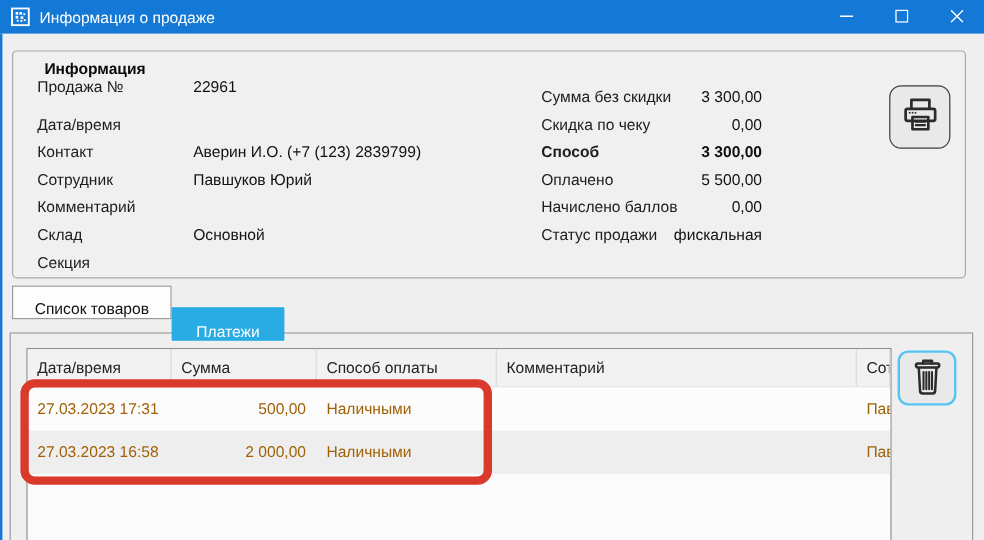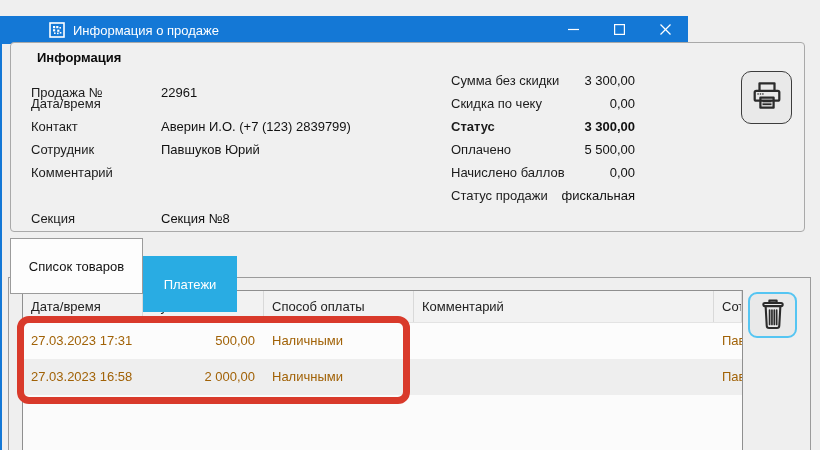--- a/index.html
+++ b/index.html
@@ -4,22 +4,22 @@
 <style>
   * { box-sizing: border-box; margin: 0; padding: 0; }
   html, body { background: #c8c8c8; }
   .window {
     position: relative; width: 820px; height: 450px; overflow: hidden;
     font-family: "Liberation Sans", sans-serif; background: #efefef;
     color: #1c1c1c; font-size: 13px;
   }
   
   .titlebar {
-    position: absolute; left: 0; top: 16px; width: 688px; height: 28px;
-    background: #1478d6; display: flex; align-items: center; color: #fff; padding-left: 40px;
+    position: absolute; left: 0; top: 0; width: 820px; height: 28px;
+    background: #1478d6; display: flex; align-items: center; color: #fff;
   }
   .app-icon { margin-left: 9px; display: flex; }
   .title-text { margin-left: 8px; font-size: 13px; }
   .win-controls { margin-left: auto; display: flex; height: 100%; }
   .win-btn { width: 46px; height: 100%; display: flex; align-items: center; justify-content: center; cursor: default; }
   .left-accent { position: absolute; left: 0; top: 28px; width: 2px; height: 422px; background: #1478d6; z-index: 60; }
 
   
   .groupbox {
     position: absolute; left: 10px; top: 42px; width: 795px; height: 190px;
@@ -36,21 +36,21 @@
 
   .icon-btn {
     position: absolute; display: flex; align-items: center; justify-content: center;
     background: #e9e9e9; cursor: pointer;
   }
   .print-btn { left: 730px; top: 28px; width: 51px; height: 53px; border: 1.5px solid #3d3d3d; border-radius: 10px; }
 
   
   .tabs { position: absolute; left: 10px; top: 238px; display: flex; z-index: 5; }
   .tab {
-    height: 56px; display: flex; align-items: center; justify-content: center;
+    height: 28px; display: flex; align-items: flex-end; justify-content: center;
     background: #fdfdfd; border: 1px solid #9b9b9b; color: #111; cursor: pointer;
   }
   .tab + .tab { border-left: none; }
   .tab.selected { background: #29ace3; border: none; color: #fff; }
   .tab-0 { width: 133px; } .tab-1 { width: 94px; margin-top: 18px; } .tab-2 { width: 103px; }
 
   
   .panel {
     position: absolute; left: 8px; top: 277px; width: 803px; height: 180px;
     border: 1px solid #9b9b9b; background: #efefef; z-index: 1;
@@ -123,54 +123,57 @@
             </svg>
         </span>
       </span>
     </span>
   </div>
   <div class="left-accent"></div>
 
   <div class="groupbox">
     <div class="gb-title">Информация</div>
 
-    <div class="field-row lcol" style="top:38px">
+    <div class="field-row lcol" style="top:18px">
       <span class="flabel">Продажа №</span>
       <span class="fvalue">22961</span>
     </div>
     <div class="field-row lcol" style="top:49px">
       <span class="flabel">Дата/время</span>
     </div>
     <div class="field-row lcol" style="top:72px">
       <span class="flabel">Контакт</span>
       <span class="fvalue">Аверин И.О. (+7 (123) 2839799)</span>
     </div>
     <div class="field-row lcol" style="top:95px">
       <span class="flabel">Сотрудник</span>
       <span class="fvalue">Павшуков Юрий</span>
     </div>
     <div class="field-row lcol" style="top:118px">
       <span class="flabel">Комментарий</span>
       <span class="fvalue"></span>
     </div>
+    <div class="field-row lcol" style="top:141px">
+      <span class="flabel">Склад</span>
+      <span class="fvalue">Основной</span>
+    </div>
     <div class="field-row lcol" style="top:164px">
       <span class="flabel">Секция</span>
-      <span class="fvalue">Секция №8</span>
     </div>
 
     <div class="field-row rcol" style="top:26px">
       <span class="flabel">Сумма без скидки</span>
       <span class="fvalue">3 300,00</span>
     </div>
     <div class="field-row rcol" style="top:49px">
       <span class="flabel">Скидка по чеку</span>
       <span class="fvalue">0,00</span>
     </div>
     <div class="field-row rcol bold-row" style="top:72px">
-      <span class="flabel">Статус</span>
+      <span class="flabel">Способ</span>
       <span class="fvalue">3 300,00</span>
     </div>
     <div class="field-row rcol" style="top:95px">
       <span class="flabel">Оплачено</span>
       <span class="fvalue">5 500,00</span>
     </div>
     <div class="field-row rcol" style="top:118px">
       <span class="flabel">Начислено баллов</span>
       <span class="fvalue">0,00</span>
     </div>

